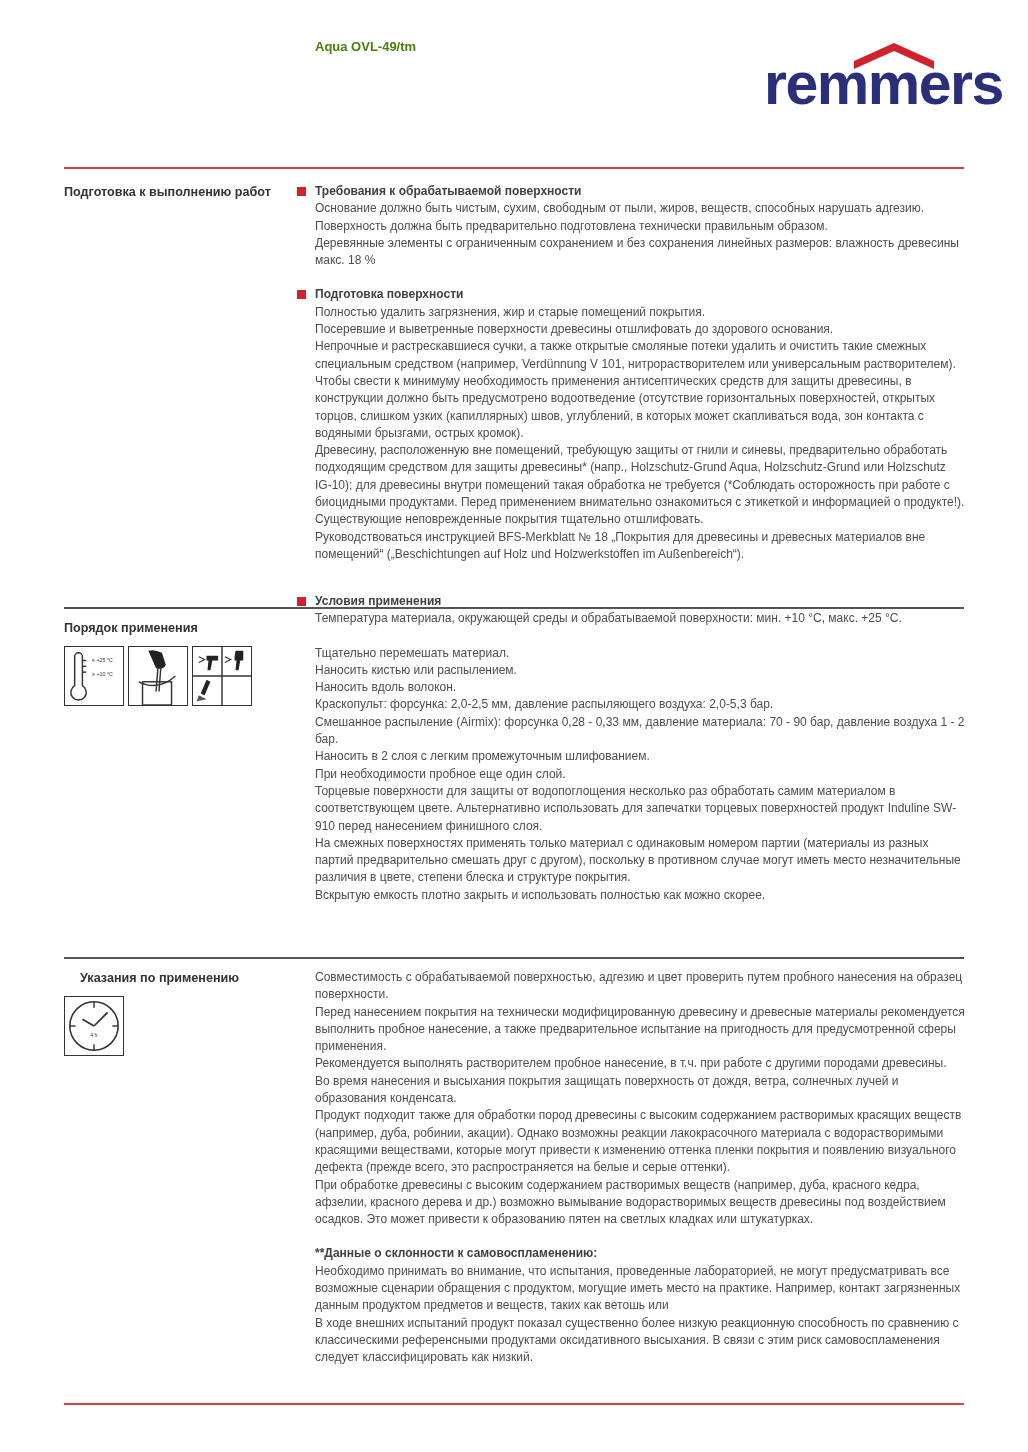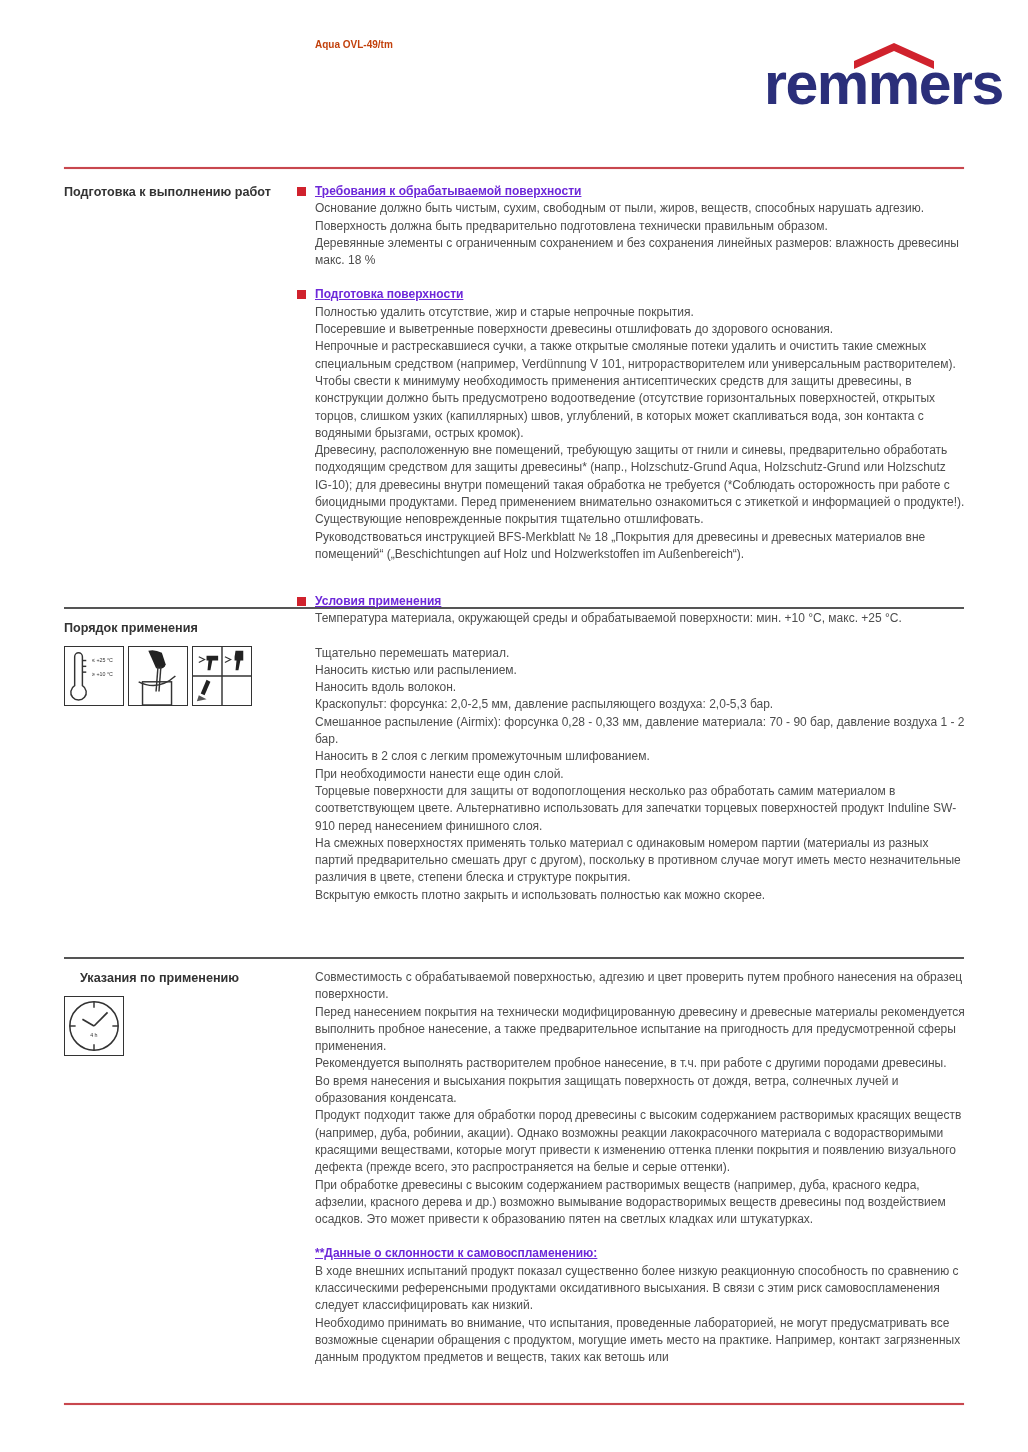--- a/index.html
+++ b/index.html
@@ -1,27 +1,27 @@
 <!DOCTYPE html>
 <html><head>
 <meta charset="utf-8">
 <style>
   html, body { margin: 0; padding: 0; background: #ffffff; }
   body { width: 1028px; height: 1452px; position: relative; overflow: hidden;
          font-family: "Liberation Sans", sans-serif; color: #4a4a4a; }
-  .product { position: absolute; left: 315px; top: 39px; font-size: 10px; font-weight: bold; color: #c2410c; }
+  .product { position: absolute; left: 315px; top: 39px; font-size: 13px; font-weight: bold; color: #4d7c0f; }
   .logo { position: absolute; left: 764px; top: 38px; width: 204px; height: 70px; }
   .logo-roof { position: absolute; left: 90px; top: 3px; }
   .logo-text { position: absolute; left: 0; top: 12px; font-size: 59px; font-weight: bold; color: #2b2f7a; letter-spacing: -1.5px; font-family: "Liberation Sans", sans-serif; }
   .rule { position: absolute; left: 64px; width: 900px; }
   .rule-red { height: 2px; background: #c8474e; box-shadow: 0 0 1px #d88; }
   .rule-grey { height: 1.5px; background: #555; }
   .section-title { position: absolute; left: 64px; font-size: 12.6px; font-weight: bold; color: #333; line-height: 17px; width: 210px; }
   .content { position: absolute; left: 315px; width: 650px; font-size: 12px; line-height: 17.3px; color: #4d4d4d; }
-  .sub { position: relative; font-weight: bold; color: #6d28d9; margin: 0; text-decoration: underline; }
+  .sub { position: relative; font-weight: bold; color: #404040; margin: 0; }
   .sub .bullet { position: absolute; left: -18px; top: 4px; width: 9px; height: 9px; background: #d0222d; }
   .content p { margin: 0; }
   .gap { height: 17px; }
   .icons { position: absolute; display: flex; gap: 4px; }
   .icon-box { border: 1.5px solid #333; box-sizing: border-box; background: #fff; }
 </style>
 </head>
 <body>
 
 <div class="product">Aqua OVL-49/tm</div>
@@ -35,21 +35,21 @@
 
 <div class="rule rule-red" style="top:167px;"></div>
 
 <div class="section-title" style="top:184px;">Подготовка к выполнению работ</div>
 <div class="content" style="top:183px;">
   <p class="sub"><span class="bullet"></span><span>Требования к обрабатываемой поверхности</span></p>
   <p>Основание должно быть чистым, сухим, свободным от пыли, жиров, веществ, способных нарушать адгезию. Поверхность должна быть предварительно подготовлена технически правильным образом.</p>
   <p>Деревянные элементы с ограниченным сохранением и без сохранения линейных размеров: влажность древесины макс. 18 %</p>
   <div class="gap"></div>
   <p class="sub"><span class="bullet"></span><span>Подготовка поверхности</span></p>
-  <p>Полностью удалить отсутствие, жир и старые непрочные покрытия.</p>
+  <p>Полностью удалить загрязнения, жир и старые помещений покрытия.</p>
   <p>Посеревшие и выветренные поверхности древесины отшлифовать до здорового основания.</p>
   <p>Непрочные и растрескавшиеся сучки, а также открытые смоляные потеки удалить и очистить такие смежных специальным средством (например, Verdünnung V 101, нитрорастворителем или универсальным растворителем).</p>
   <p>Чтобы свести к минимуму необходимость применения антисептических средств для защиты древесины, в конструкции должно быть предусмотрено водоотведение (отсутствие горизонтальных поверхностей, открытых торцов, слишком узких (капиллярных) швов, углублений, в которых может скапливаться вода, зон контакта с водяными брызгами, острых кромок).</p>
   <p>Древесину, расположенную вне помещений, требующую защиты от гнили и синевы, предварительно обработать подходящим средством для защиты древесины* (напр., Holzschutz-Grund Aqua, Holzschutz-Grund или Holzschutz IG-10); для древесины внутри помещений такая обработка не требуется (*Соблюдать осторожность при работе с биоцидными продуктами. Перед применением внимательно ознакомиться с этикеткой и информацией о продукте!).</p>
   <p>Существующие неповрежденные покрытия тщательно отшлифовать.</p>
   <p>Руководствоваться инструкцией BFS-Merkblatt № 18 „Покрытия для древесины и древесных материалов вне помещений“ („Beschichtungen auf Holz und Holzwerkstoffen im Außenbereich“).</p>
 </div>
 
 <div class="rule rule-grey" style="top:607px;"></div>
 
@@ -84,21 +84,21 @@
 <div class="content" style="top:593px;">
   <p class="sub"><span class="bullet"></span><span>Условия применения</span></p>
   <p>Температура материала, окружающей среды и обрабатываемой поверхности: мин. +10 °C, макс. +25 °C.</p>
   <div class="gap"></div>
   <p>Тщательно перемешать материал.</p>
   <p>Наносить кистью или распылением.</p>
   <p>Наносить вдоль волокон.</p>
   <p>Краскопульт: форсунка: 2,0-2,5 мм, давление распыляющего воздуха: 2,0-5,3 бар.</p>
   <p>Смешанное распыление (Airmix): форсунка 0,28 - 0,33 мм, давление материала: 70 - 90 бар, давление воздуха 1 - 2 бар.</p>
   <p>Наносить в 2 слоя с легким промежуточным шлифованием.</p>
-  <p>При необходимости нанести еще один слой.</p>
+  <p>При необходимости пробное еще один слой.</p>
   <p>Торцевые поверхности для защиты от водопоглощения несколько раз обработать самим материалом в соответствующем цвете. Альтернативно использовать для запечатки торцевых поверхностей продукт Induline SW-910 перед нанесением финишного слоя.</p>
   <p>На смежных поверхностях применять только материал с одинаковым номером партии (материалы из разных партий предварительно смешать друг с другом), поскольку в противном случае могут иметь место незначительные различия в цвете, степени блеска и структуре покрытия.</p>
   <p>Вскрытую емкость плотно закрыть и использовать полностью как можно скорее.</p>
 </div>
 
 <div class="rule rule-grey" style="top:957px;"></div>
 
 <div class="section-title" style="top:970px;margin-left:16px;">Указания по применению</div>
 <div class="icons" style="left:64px; top:996px;">
   <svg class="icon-box" width="60" height="60" viewBox="0 0 60 60">
@@ -114,17 +114,17 @@
 </div>
 <div class="content" style="top:969px;">
   <p>Совместимость с обрабатываемой поверхностью, адгезию и цвет проверить путем пробного нанесения на образец поверхности.</p>
   <p>Перед нанесением покрытия на технически модифицированную древесину и древесные материалы рекомендуется выполнить пробное нанесение, а также предварительное испытание на пригодность для предусмотренной сферы применения.</p>
   <p>Рекомендуется выполнять растворителем пробное нанесение, в т.ч. при работе с другими породами древесины.</p>
   <p>Во время нанесения и высыхания покрытия защищать поверхность от дождя, ветра, солнечных лучей и образования конденсата.</p>
   <p>Продукт подходит также для обработки пород древесины с высоким содержанием растворимых красящих веществ (например, дуба, робинии, акации). Однако возможны реакции лакокрасочного материала с водорастворимыми красящими веществами, которые могут привести к изменению оттенка пленки покрытия и появлению визуального дефекта (прежде всего, это распространяется на белые и серые оттенки).</p>
   <p>При обработке древесины с высоким содержанием растворимых веществ (например, дуба, красного кедра, афзелии, красного дерева и др.) возможно вымывание водорастворимых веществ древесины под воздействием осадков. Это может привести к образованию пятен на светлых кладках или штукатурках.</p>
   <div class="gap"></div>
   <p class="sub">**Данные о склонности к самовоспламенению:</p>
+  <p>Необходимо принимать во внимание, что испытания, проведенные лабораторией, не могут предусматривать все возможные сценарии обращения с продуктом, могущие иметь место на практике. Например, контакт загрязненных данным продуктом предметов и веществ, таких как ветошь или</p>
   <p>В ходе внешних испытаний продукт показал существенно более низкую реакционную способность по сравнению с классическими референсными продуктами оксидативного высыхания. В связи с этим риск самовоспламенения следует классифицировать как низкий.</p>
-  <p>Необходимо принимать во внимание, что испытания, проведенные лабораторией, не могут предусматривать все возможные сценарии обращения с продуктом, могущие иметь место на практике. Например, контакт загрязненных данным продуктом предметов и веществ, таких как ветошь или</p>
 </div>
 
 <div class="rule rule-red" style="top:1403px;"></div>
 
 </body></html>

